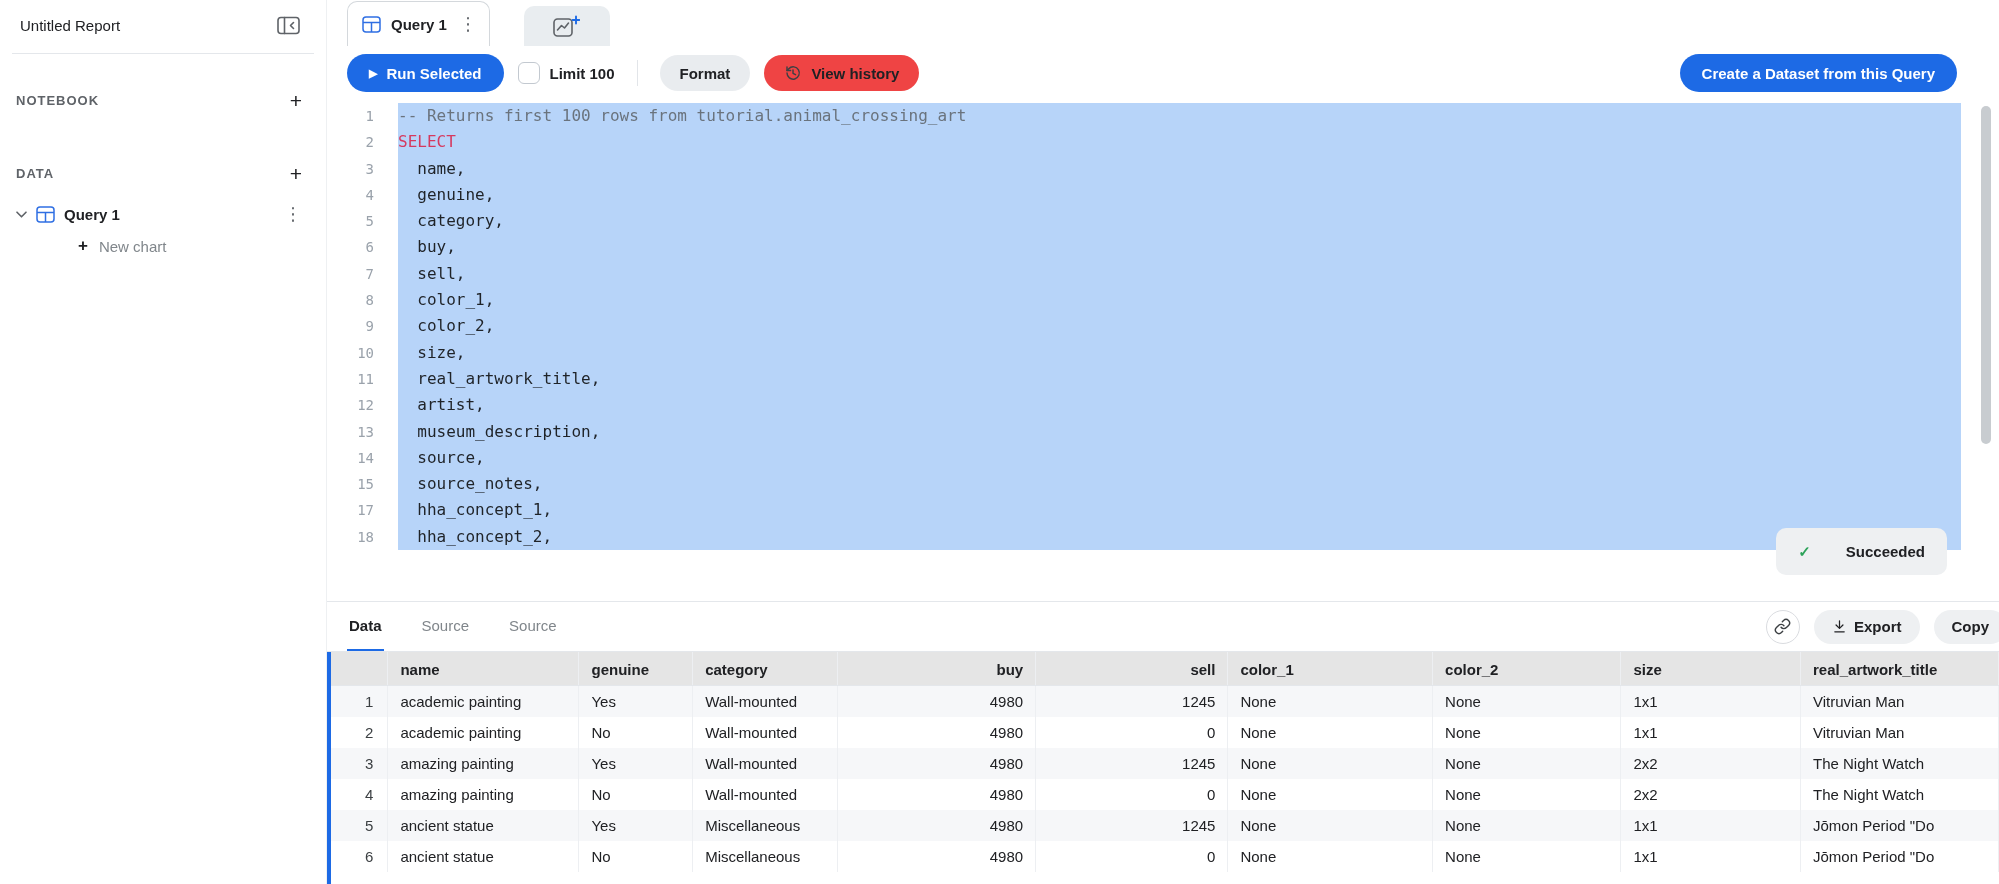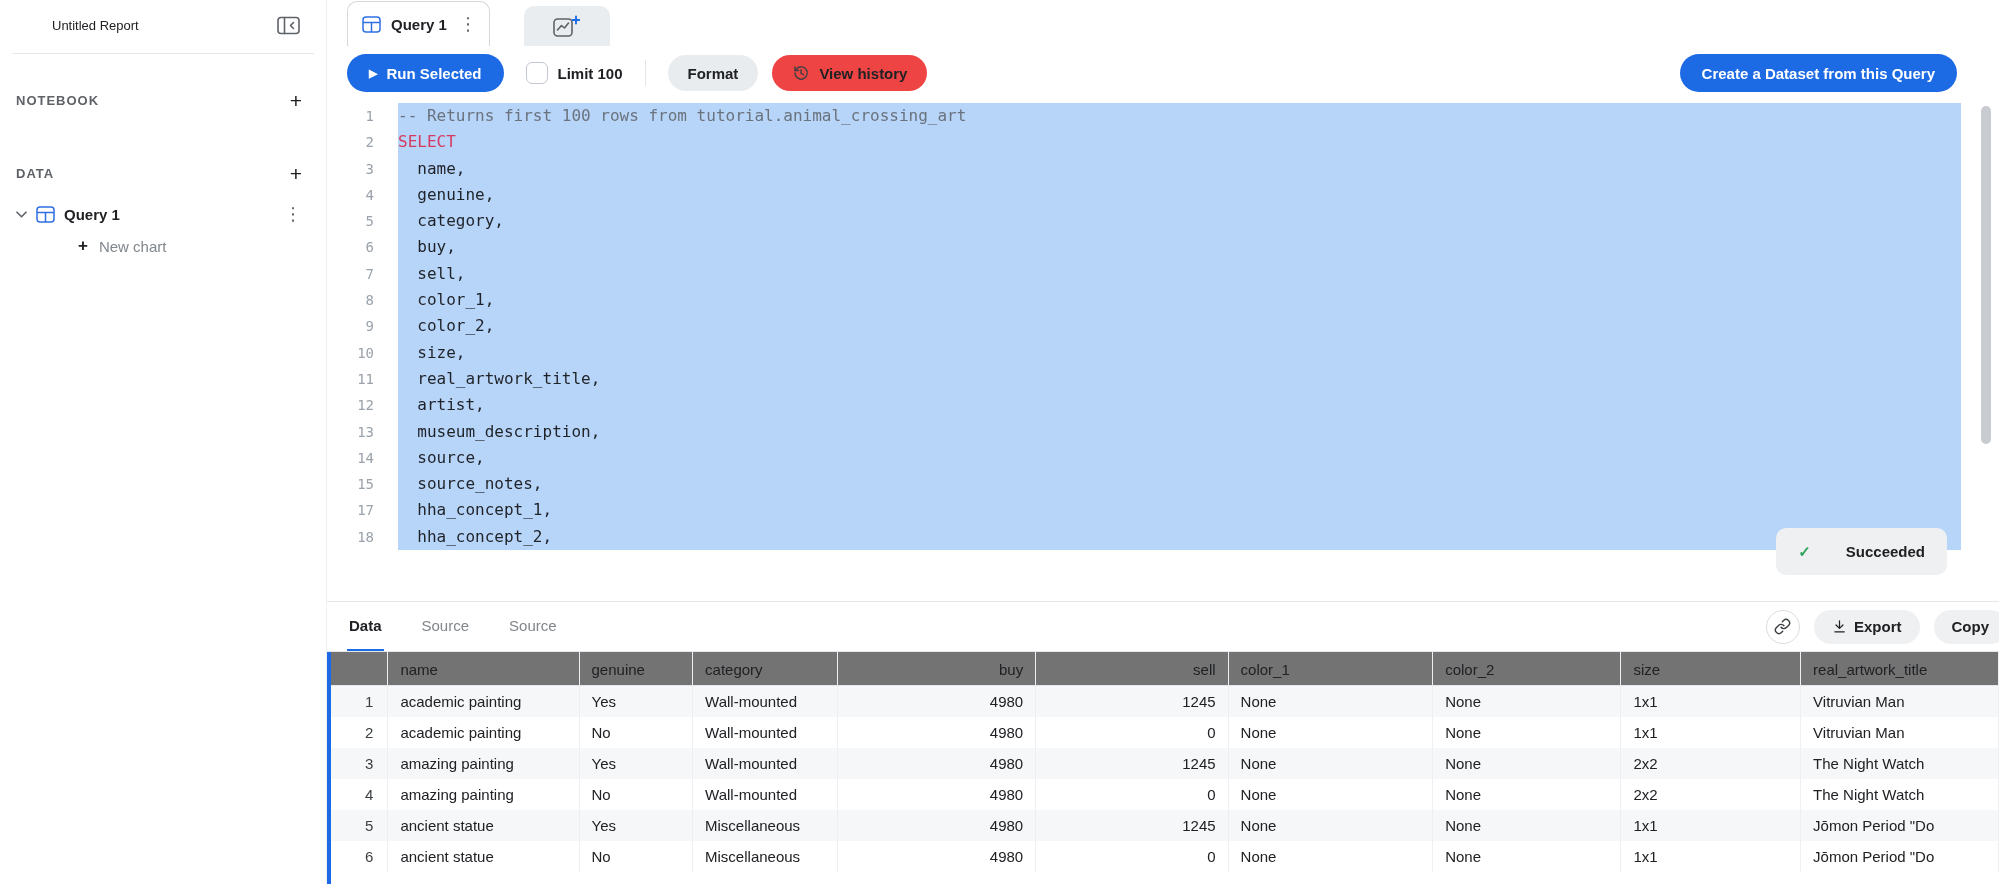--- a/index.html
+++ b/index.html
@@ -7,21 +7,21 @@
     font-family:"Liberation Sans", sans-serif; color:#202124; }
   :root{
     --accent:#1d6ae5; --selection:#b7d4f9; --keyword:#d5395f; --comment:#6a737d;
     --success:#2ba259; --muted:#80868b; --border:#e4e7eb;
   }
   .app { display:flex; width:100%; height:100%; }
 
   
   .sidebar { width:327px; flex:0 0 327px; border-right:1px solid #eef0f2; background:#fff; }
   .sb-header { display:flex; align-items:center; justify-content:space-between; padding:16px 26px 18px 20px; }
-  .sb-title { font-size:13px; font-weight:500;margin-left:32px; }
+  .sb-title { font-size:15px; font-weight:500; }
   .icon-btn { display:flex; align-items:center; cursor:pointer; }
   .sb-divider { height:1px; background:var(--border); margin:0 12px; }
   .sb-section { display:flex; align-items:center; justify-content:space-between; padding:0 24px 0 16px; }
   .sb-section.notebook { margin-top:36px; }
   .sb-section.data { margin-top:52px; }
   .sb-section-label { font-size:13px; font-weight:700; letter-spacing:1px; color:#5f6368; }
   .plus-btn { font-size:21px; font-weight:500; line-height:1; color:#202124; cursor:pointer; }
   .query-row { display:flex; align-items:center; gap:9px; margin-top:16px; padding:5px 22px 5px 16px; }
   .query-label { font-weight:700; font-size:15px; flex:1; }
   .kebab { color:#5f6368; font-size:18px; line-height:1; cursor:pointer; padding:0 2px; }
@@ -36,21 +36,21 @@
   .tab-active { height:45px; display:flex; align-items:center; gap:10px; padding:0 10px 0 14px;
     border:1px solid #d4d8dc; border-bottom:none; border-radius:10px 10px 0 0; background:#fff; cursor:pointer; }
   .tab-label { font-weight:700; font-size:15px; }
   .tab-inactive { height:40px; width:86px; margin-left:34px; display:flex; align-items:center; justify-content:center;
     border-radius:10px 10px 0 0; background:#e9edf0; cursor:pointer; }
 
   .toolbar { height:54px; display:flex; align-items:center; gap:14px; padding:0 42px 0 20px; }
   .btn-primary { display:flex; align-items:center; gap:9px; height:38px; padding:0 22px; border-radius:19px;
     background:var(--accent); color:#fff; font-weight:700; font-size:15px; cursor:pointer; white-space:nowrap; }
   .play-icon { font-size:11px; line-height:1; }
-  .limit-group { display:flex; align-items:center; gap:10px; margin-left:8px; cursor:pointer; }
+  .limit-group { display:flex; align-items:center; gap:10px; cursor:pointer; }
   .checkbox { width:22px; height:22px; border:1.5px solid #c3c9d0; border-radius:6px; background:#fff; }
   .limit-label { font-weight:700; font-size:15px; }
   .toolbar-divider { width:1px; height:26px; background:#e2e5e9; margin:0 8px; }
   .btn-light { display:flex; align-items:center; gap:9px; height:36px; padding:0 20px; border-radius:18px;
     background:#e9ecef; font-weight:600; font-size:15px; cursor:pointer; white-space:nowrap; }
   .btn-light.subtle { background:#ef4444; }
   .toolbar-spacer { flex:1; }
 
   
   .editor { position:relative; height:501px; overflow:hidden; padding-top:3px;
@@ -80,21 +80,21 @@
   .pill { display:flex; align-items:center; gap:7px; height:34px; padding:0 18px; border-radius:17px;
     background:#eef0f2; font-size:15px; font-weight:600; cursor:pointer; white-space:nowrap; }
   .pill.copy { margin-left:14px; margin-right:-8px; }
 
   .table-wrap { position:relative; flex:1; overflow:hidden; }
   .table-wrap::before { content:""; position:absolute; left:0; top:0; bottom:0; width:4px;
     background:var(--accent); z-index:2; }
   table { border-collapse:collapse; table-layout:fixed; }
   th,td { border-right:1px solid #edeff2; padding:7px 12px; font-size:15px; text-align:left;
     overflow:hidden; white-space:nowrap; }
-  th { font-weight:400; border-bottom:1px solid var(--border); padding-top:9px; background:#737373; }
+  th { font-weight:700; border-bottom:1px solid var(--border); padding-top:9px; background:#e5e5e5; }
   tbody tr:nth-child(odd) { background:#f6f7f9; }
   td.rownum, th.rownum { text-align:right; padding-right:14px; color:#3c4043; }
   .al-right { text-align:right; }
 </style>
 </head>
 <body>
 
 <div class="app">
 
   <aside class="sidebar">

